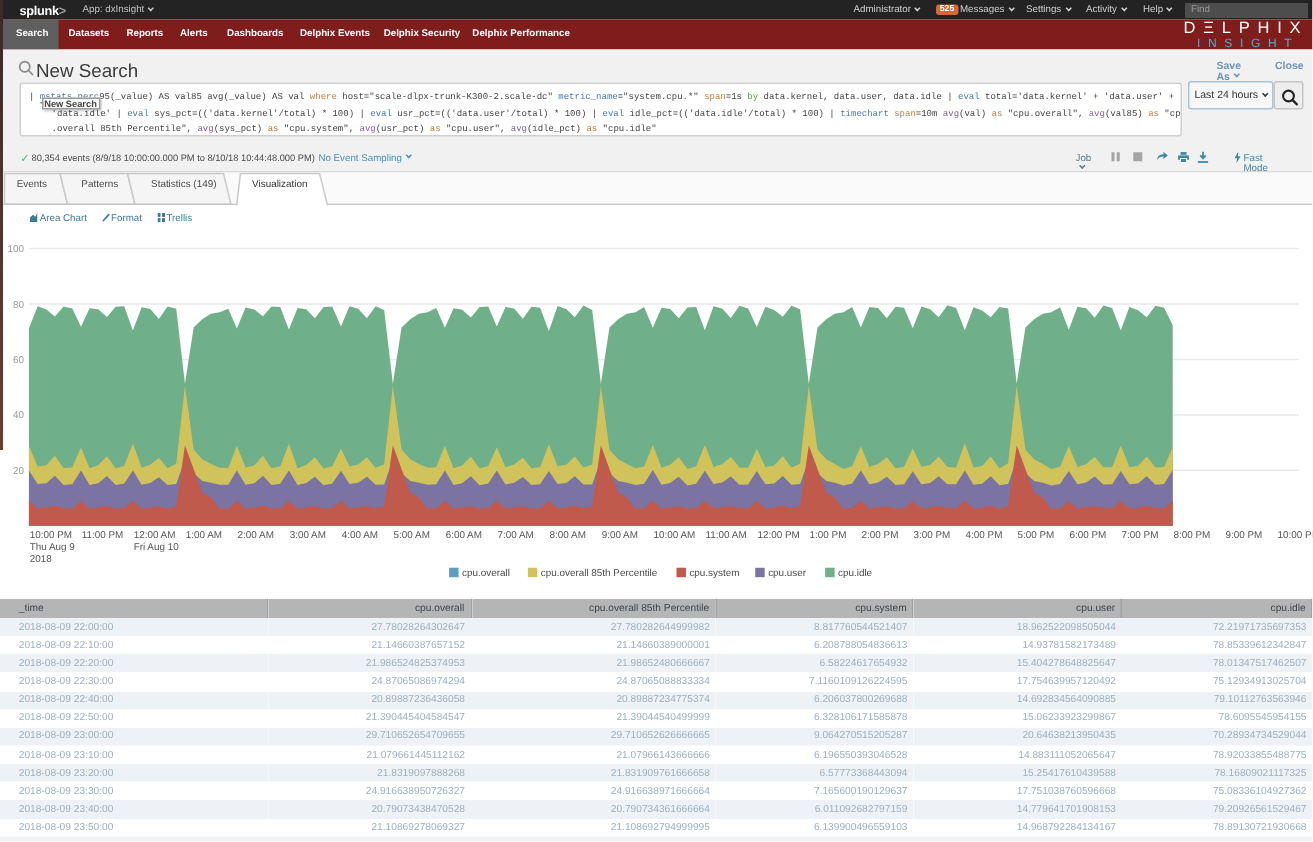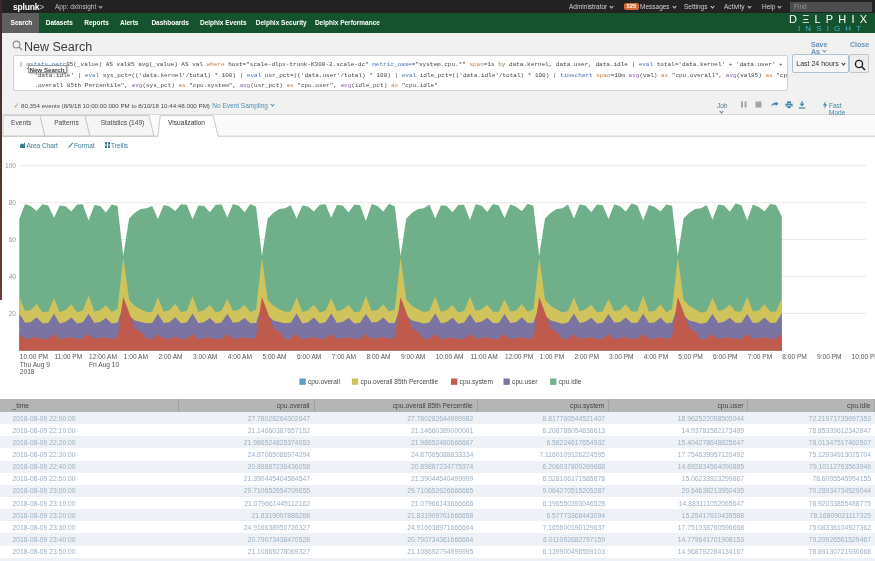--- a/index.html
+++ b/index.html
@@ -20,21 +20,21 @@
   <span class="abs" style="left:55px;top:3px;font-size:6.5px;color:#c4c4c4">App: dxInsight<span class="chev"></span></span>
   <span class="abs" style="left:569px;top:3px;font-size:6.5px;color:#d0d0d0">Administrator<span class="chev"></span></span>
   <span class="abs" style="left:624px;top:2.5px;font-size:5.8px;font-weight:bold;color:#fff;background:#d06a38;border-radius:2px;padding:0.5px 2.5px">525</span>
   <span class="abs" style="left:640px;top:3px;font-size:6.5px;color:#d0d0d0">Messages<span class="chev"></span></span>
   <span class="abs" style="left:684px;top:3px;font-size:6.5px;color:#d0d0d0">Settings<span class="chev"></span></span>
   <span class="abs" style="left:724px;top:3px;font-size:6.5px;color:#d0d0d0">Activity<span class="chev"></span></span>
   <span class="abs" style="left:762px;top:3px;font-size:6.5px;color:#d0d0d0">Help<span class="chev"></span></span>
   <span class="abs" style="left:790px;top:1.5px;width:82px;height:10px;background:#4d4d4d;font-size:6.5px;color:#9a9a9a;padding:1.5px 0 0 4px">Find</span>
 </div>
 
-<div class="abs" style="left:0;top:12.5px;width:875px;height:20px;background:#14532d">
+<div class="abs" style="left:0;top:12.5px;width:875px;height:20px;background:#7f1d1d">
   <div class="abs" style="left:0;top:0;width:38.6px;height:20px;background:#5f5f5f"></div>
   <span class="abs" style="left:10.6px;top:6px;font-size:6.5px;font-weight:bold;color:#fff">Search</span>
   <span class="abs" style="left:45.7px;top:6px;font-size:6.5px;font-weight:bold;color:#fff">Datasets</span>
   <span class="abs" style="left:84.3px;top:6px;font-size:6.5px;font-weight:bold;color:#fff">Reports</span>
   <span class="abs" style="left:120px;top:6px;font-size:6.5px;font-weight:bold;color:#fff">Alerts</span>
   <span class="abs" style="left:151.4px;top:6px;font-size:6.5px;font-weight:bold;color:#fff">Dashboards</span>
   <span class="abs" style="left:200px;top:6px;font-size:6.5px;font-weight:bold;color:#fff">Delphix Events</span>
   <span class="abs" style="left:255.8px;top:6px;font-size:6.5px;font-weight:bold;color:#fff">Delphix Security</span>
   <span class="abs" style="left:314.9px;top:6px;font-size:6.5px;font-weight:bold;color:#fff">Delphix Performance</span>
   <span class="abs" style="left:789px;top:0.5px;font-size:11px;color:#fff;letter-spacing:5.2px;font-weight:400">DΞLPHIX</span>

